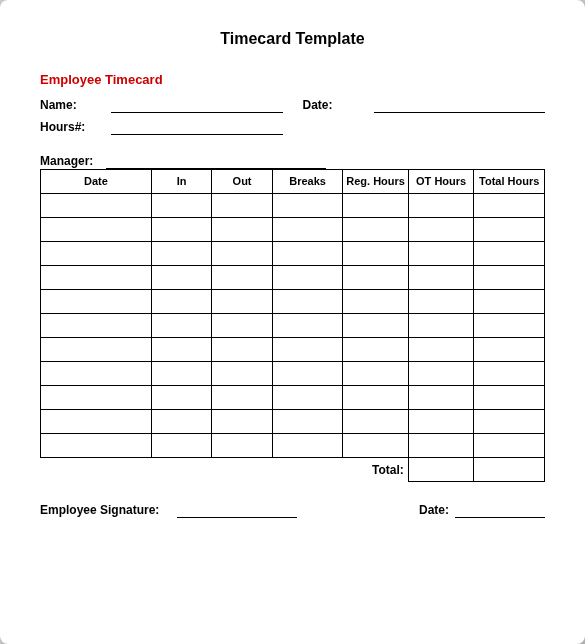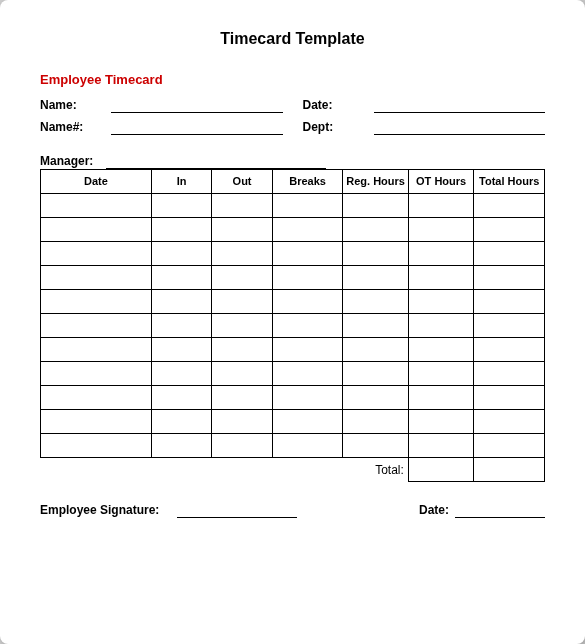--- a/index.html
+++ b/index.html
@@ -85,21 +85,21 @@
     .col-date { width: 22%; }
     .col-in { width: 12%; }
     .col-out { width: 12%; }
     .col-breaks { width: 14%; }
     .col-reg { width: 13%; }
     .col-ot { width: 13%; }
     .col-total { width: 14%; }
     .total-row td {
       border: none;
       text-align: right;
-      font-weight: normal;
+      font-weight: bold;
       font-size: 12px;
     }
     .total-row td.total-label {
       text-align: right;
       padding-right: 4px;
       border: none;
     }
     .total-row td.total-box {
       border: 1px solid #000;
     }
@@ -147,25 +147,21 @@
   <div class="fields-grid">
     <div class="field-row">
       <span class="field-label">Name:</span>
       <div class="field-line"></div>
     </div>
     <div class="field-row">
       <span class="field-label">Date:</span>
       <div class="field-line"></div>
     </div>
     <div class="field-row">
-      <span class="field-label">Name#:</span>
-      <div class="field-line"></div>
-    </div>
-    <div class="field-row">
-      <span class="field-label">Dept:</span>
+      <span class="field-label">Hours#:</span>
       <div class="field-line"></div>
     </div>
   </div>
 
   <div class="manager-row">
     <span class="field-label">Manager:</span>
     <div class="field-line"></div>
   </div>
 
   <table>

